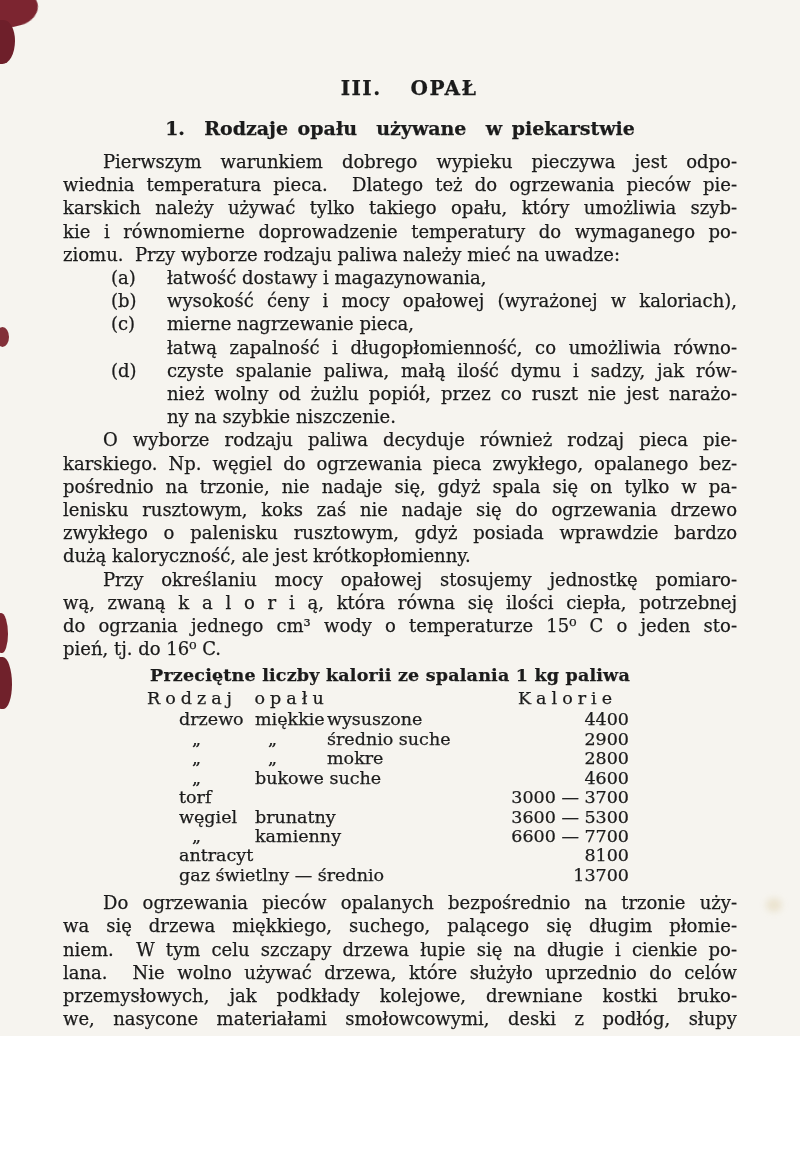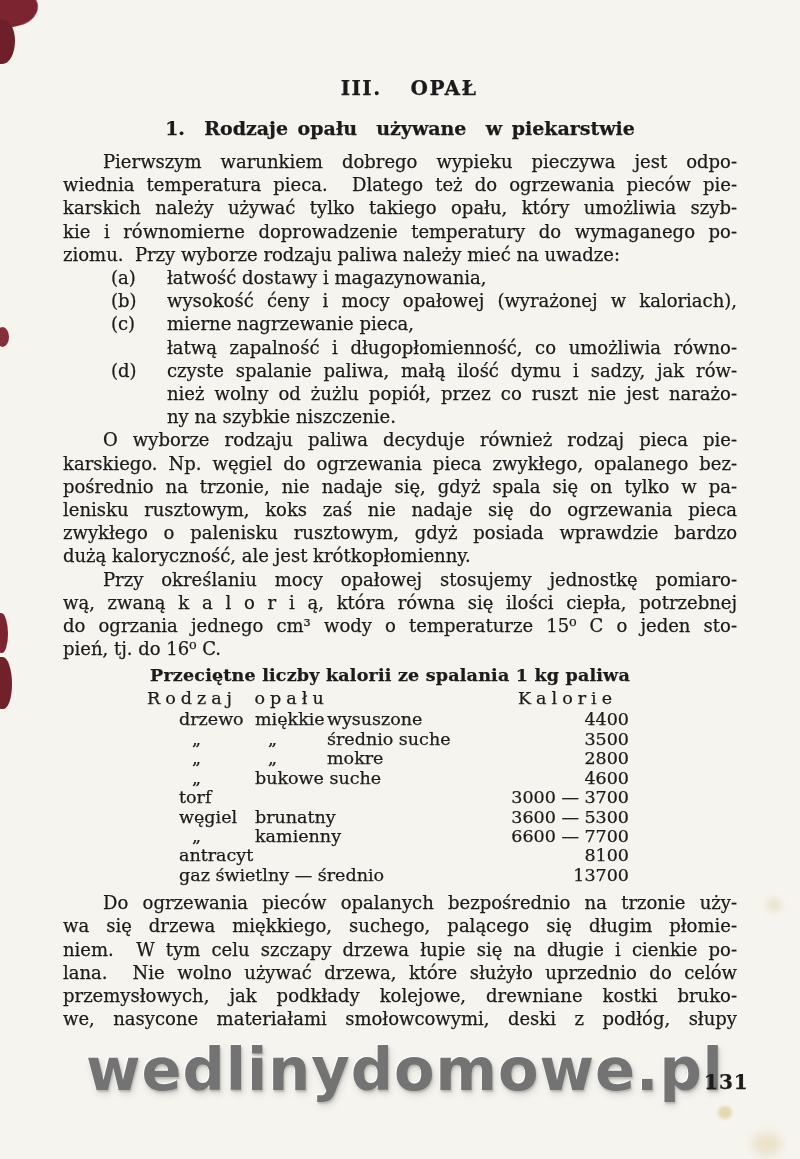--- a/index.html
+++ b/index.html
@@ -1,18 +1,18 @@
 <!DOCTYPE html>
 <html style="--paper: #f6f4ef; --ink: #1b1b1b; --redmark: #7c2530;"><head>
 <meta charset="utf-8">
 <style>
   html,body{margin:0;padding:0;}
   #page{
     position:relative;
-    width:800px;height:1159px;
+    width:800px;height:1036px;
     background:var(--paper,#f6f4ef);
     overflow:hidden;
     font-family:"DejaVu Serif",serif;
     color:var(--ink,#1b1b1b);
     -webkit-text-stroke:0.25px var(--ink,#1b1b1b);
   }
   
   .text-col{position:relative;margin:0 63px;width:674px;font-size:18px;z-index:2;}
   .chapter{margin:76px 0 0;text-align:center;font-size:20px;line-height:24px;font-weight:bold;letter-spacing:1.5px;word-spacing:6px;padding-left:18px;}
   .section{margin:16px 0 0;text-align:center;font-size:19px;line-height:24px;font-weight:bold;word-spacing:3px;}
@@ -103,41 +103,41 @@
         <div class="item">
           <span class="marker">(d)</span>
           <div class="line j">czyste spalanie paliwa, małą ilość dymu i sadzy, jak rów-</div>
           <div class="line j">nież wolny od żużlu popiół, przez co ruszt nie jest narażo-</div>
           <div class="line">ny na szybkie niszczenie.</div>
         </div>
         <div class="para">
           <div class="line j ind">O wyborze rodzaju paliwa decyduje również rodzaj pieca pie-</div>
           <div class="line j">karskiego. Np. węgiel do ogrzewania pieca zwykłego, opalanego bez-</div>
           <div class="line j">pośrednio na trzonie, nie nadaje się, gdyż spala się on tylko w pa-</div>
-          <div class="line j">lenisku rusztowym, koks zaś nie nadaje się do ogrzewania pieca</div>
+          <div class="line j">lenisku rusztowym, koks zaś nie nadaje się do ogrzewania drzewo</div>
           <div class="line j">zwykłego o palenisku rusztowym, gdyż posiada wprawdzie bardzo</div>
           <div class="line">dużą kaloryczność, ale jest krótkopłomienny.</div>
         </div>
         <div class="para">
           <div class="line j ind">Przy określaniu mocy opałowej stosujemy jednostkę pomiaro-</div>
           <div class="line j">wą, zwaną k&nbsp;a&nbsp;l&nbsp;o&nbsp;r&nbsp;i&nbsp;ą, która równa się ilości ciepła, potrzebnej</div>
           <div class="line j">do ogrzania jednego cm³ wody o temperaturze 15⁰ C o jeden sto-</div>
           <div class="line">pień, tj. do 16⁰ C.</div>
         </div>
       </div>
 
     <div class="caltable">
       <div class="ttitle">Przeciętne liczby kalorii ze spalania 1 kg paliwa</div>
       <div class="thead">
         <span class="th-fuel">Rodzaj opału</span>
         <span class="th-cal">Kalorie</span>
       </div>
       <div class="trows">
           <div class="trow"><span class="tp tp1">drzewo</span><span class="tp tp2">miękkie</span><span class="tp tp3">wysuszone</span><span class="tval">4400</span></div>
-          <div class="trow"><span class="tp tp1 ditto">„</span><span class="tp tp2 ditto">„</span><span class="tp tp3">średnio suche</span><span class="tval">3500</span></div>
+          <div class="trow"><span class="tp tp1 ditto">„</span><span class="tp tp2 ditto">„</span><span class="tp tp3">średnio suche</span><span class="tval">2900</span></div>
           <div class="trow"><span class="tp tp1 ditto">„</span><span class="tp tp2 ditto">„</span><span class="tp tp3">mokre</span><span class="tval">2800</span></div>
           <div class="trow"><span class="tp tp1 ditto">„</span><span class="tp tp2">bukowe suche</span><span class="tval">4600</span></div>
           <div class="trow"><span class="tp tp1">torf</span><span class="tval">3000 — 3700</span></div>
           <div class="trow"><span class="tp tp1">węgiel</span><span class="tp tp2">brunatny</span><span class="tval">3600 — 5300</span></div>
           <div class="trow"><span class="tp tp1 ditto">„</span><span class="tp tp2">kamienny</span><span class="tval">6600 — 7700</span></div>
           <div class="trow"><span class="tp tp1">antracyt</span><span class="tval">8100</span></div>
           <div class="trow"><span class="tp tp1">gaz świetlny — średnio</span><span class="tval">13700</span></div>
         </div>
     </div>
 

